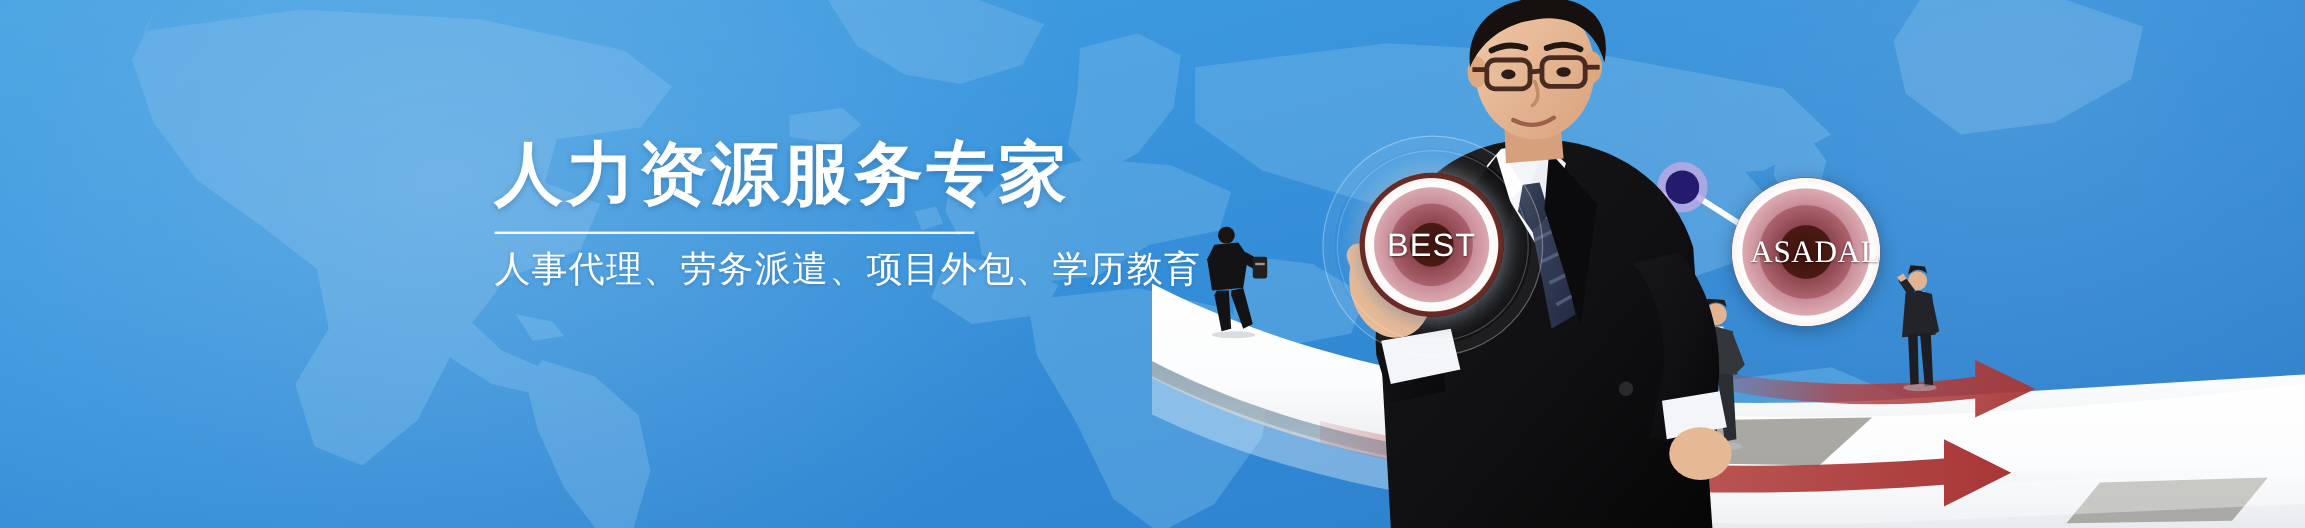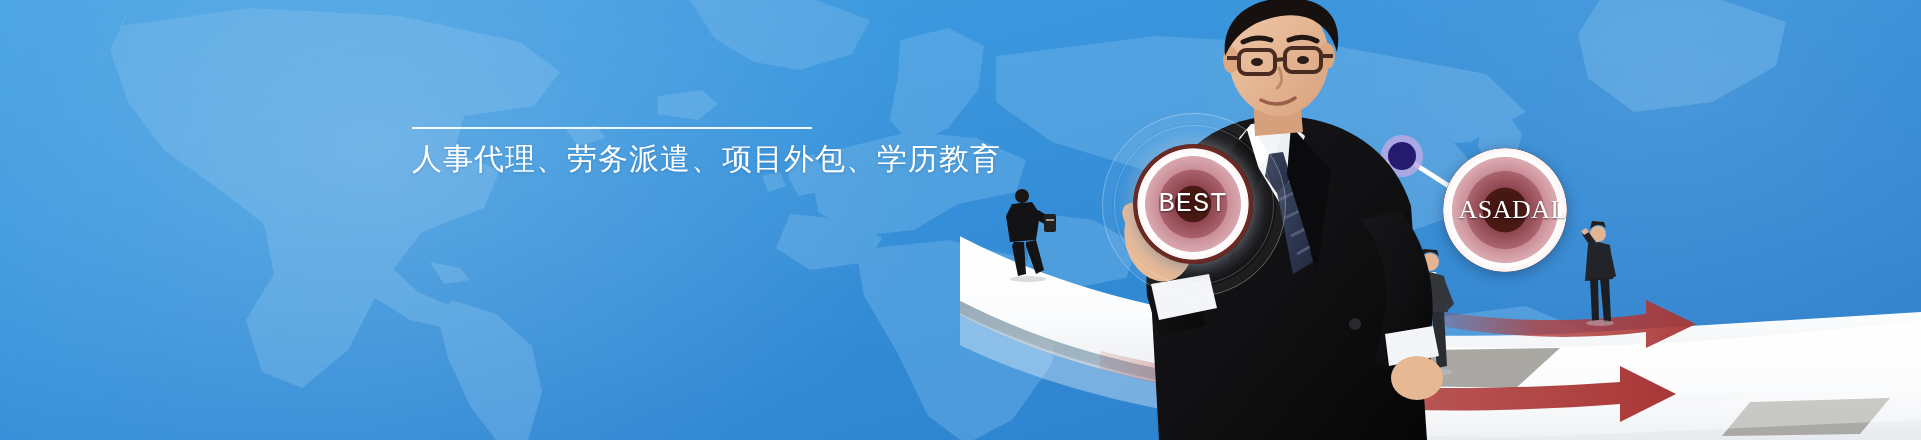--- a/index.html
+++ b/index.html
@@ -101,21 +101,21 @@
     background:
       radial-gradient(circle at 50% 50%,
         #3f1410 0%, #4a1a13 21%,
         #8e4750 22%, #a9616c 40%,
         #c98f99 41%, #d9a7ae 56%,
         #ffffff 57%, #fdf6f6 65%,
         #6b2b25 66%, #50201b 100%);
     box-shadow: 0 0 24px rgba(255,255,255,0.50), 0 4px 14px rgba(20,40,70,0.45);
   }
   .badge-best .badge-text {
-    font-family: Liberation Mono, monospace;
+    font-family: Liberation Sans, sans-serif;
     font-size: 27px;
     color: #ffffff;
     letter-spacing: 1px;
     text-shadow: 0 1px 2px rgba(0,0,0,0.55);
   }
   .badge-asadal {
     left: 1443px; top: 148px;
     width: 124px; height: 124px;
     background:
       radial-gradient(circle at 50% 50%,
@@ -435,17 +435,18 @@
 
   <div class="badge badge-best">
     <span class="badge-text">BEST</span>
   </div>
 
   <div class="badge badge-asadal">
     <span class="badge-text">ASADAL</span>
   </div>
 
   <div class="copy">
+    <div class="headline">人力资源服务专家</div>
     <div class="rule"></div>
     <div class="subline">人事代理、劳务派遣、项目外包、学历教育</div>
   </div>
 
 </div>
 
 </body></html>

